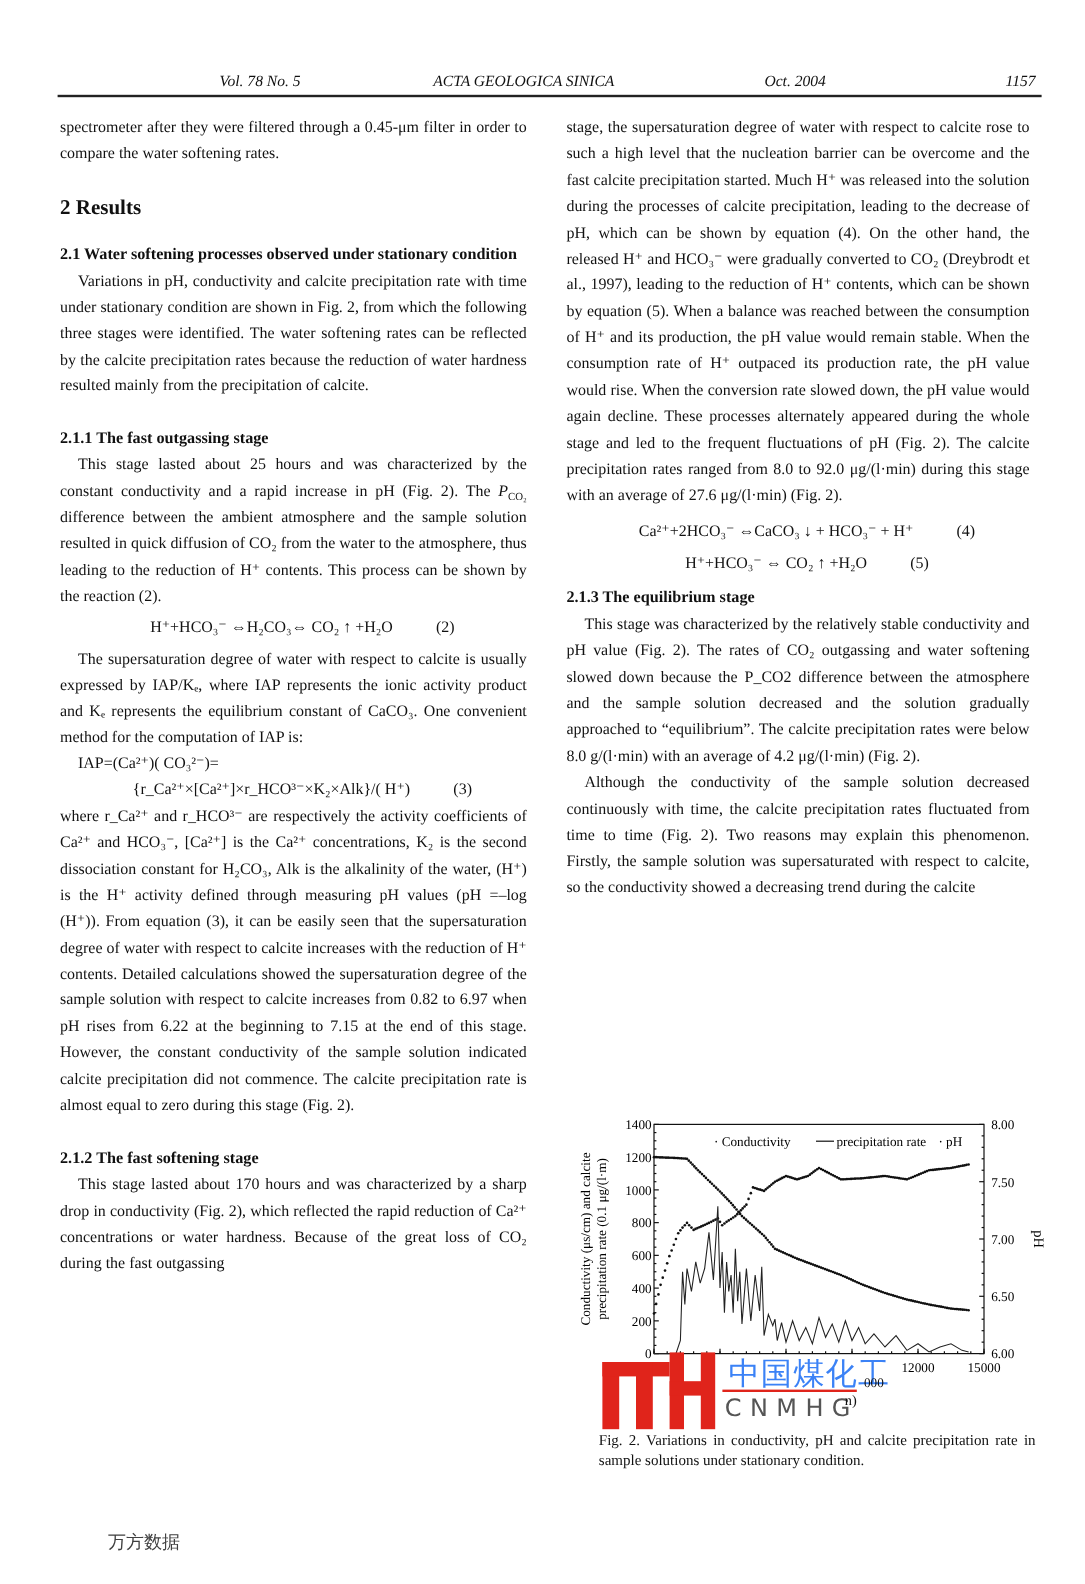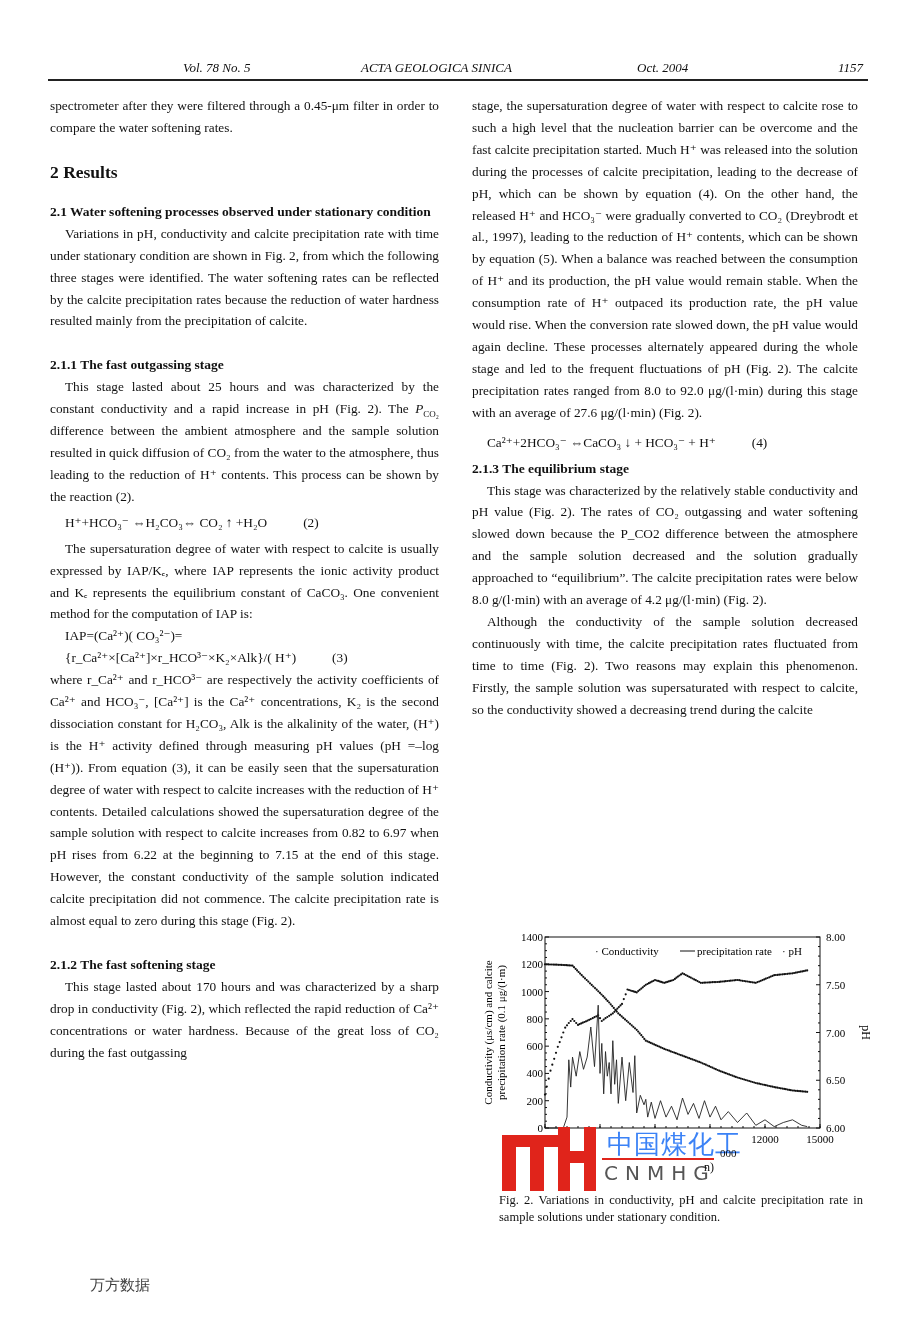--- a/index.html
+++ b/index.html
@@ -9,21 +9,21 @@
   .hdr-rule{position:absolute;top:79px;left:48px;width:820px;height:1.6px;background:#222;}
   .col{position:absolute;font-size:13.3px;line-height:21.9px;text-align:justify;}
   .col p{margin:0;text-indent:0;}
   .col p.ind{text-indent:15px;}
   .colL{left:50px;top:95px;width:389px;}
   .colR{left:472px;top:95px;width:386px;}
   h2{font-size:17.5px;margin:22px 0 18px 0;line-height:22px;font-weight:bold;}
   h3{font-size:13.5px;margin:0;line-height:22px;font-weight:bold;}
   h4{font-size:13.5px;margin:0;line-height:22px;font-weight:bold;}
   .gap{height:22px;}
-  .eq{display:flex;justify-content:flex-start;padding-left:15px;margin:4px 0;gap:36px;}
+  .eq{display:flex;justify-content:center;padding-left:15px;margin:4px 0;gap:36px;}
   .eqn{white-space:nowrap;}
   sub,sup{font-size:9px;line-height:0;}
   .footer-mark{position:absolute;left:90px;top:1276px;font-family:Liberation Mono, monospace;font-size:15px;color:#404040;}
   .fig{position:absolute;left:470px;top:925px;width:400px;height:230px;}
   .caption{position:absolute;left:483px;top:1192px;width:364px;font-size:12.5px;line-height:17px;text-align:justify;margin-left:16px;}
   .logo{position:absolute;left:502px;top:1127px;width:240px;height:65px;}
   .logo-bar{position:absolute;background:#e0241b;}
   .logo-cn{position:absolute;left:105px;top:0;font-family:"DejaVu Sans",sans-serif;font-size:26px;color:#3b82f6;letter-spacing:1px;}
   .logo-line{position:absolute;left:100px;top:31px;width:112px;height:2px;background:#e0241b;}
   .logo-en{position:absolute;left:102px;top:34px;font-family:"DejaVu Sans",sans-serif;font-size:20px;color:#555;letter-spacing:7px;}
@@ -66,20 +66,24 @@
   <div class="gap"></div>
   <h4>2.1.2 The fast softening stage</h4>
   <p class="ind">This stage lasted about 170 hours and was characterized by a sharp drop in conductivity (Fig. 2), which reflected the rapid reduction of Ca²⁺ concentrations or water hardness. Because of the great loss of CO₂ during the fast outgassing</p>
 </div>
 
 <div class="col colR">
   <p>stage, the supersaturation degree of water with respect to calcite rose to such a high level that the nucleation barrier can be overcome and the fast calcite precipitation started. Much H⁺ was released into the solution during the processes of calcite precipitation, leading to the decrease of pH, which can be shown by equation (4). On the other hand, the released H⁺ and HCO₃⁻ were gradually converted to CO₂ (Dreybrodt et al., 1997), leading to the reduction of H⁺ contents, which can be shown by equation (5). When a balance was reached between the consumption of H⁺ and its production, the pH value would remain stable. When the consumption rate of H⁺ outpaced its production rate, the pH value would rise. When the conversion rate slowed down, the pH value would again decline. These processes alternately appeared during the whole stage and led to the frequent fluctuations of pH (Fig. 2). The calcite precipitation rates ranged from 8.0 to 92.0 μg/(l·min) during this stage with an average of 27.6 μg/(l·min) (Fig. 2).</p>
   <div class="eq" style="margin-top:8px">
     <span class="eqn">Ca²⁺+2HCO₃⁻ ⇔CaCO₃ ↓ + HCO₃⁻ + H⁺</span>
     <span>(4)</span>
+  </div>
+  <div class="eq" style="margin-bottom:8px">
+    <span class="eqn">H⁺+HCO₃⁻ ⇔ CO₂ ↑ +H₂O</span>
+    <span>(5)</span>
   </div>
   <h4>2.1.3 The equilibrium stage</h4>
   <p class="ind">This stage was characterized by the relatively stable conductivity and pH value (Fig. 2). The rates of CO₂ outgassing and water softening slowed down because the P_CO2 difference between the atmosphere and the sample solution decreased and the solution gradually approached to “equilibrium”. The calcite precipitation rates were below 8.0 g/(l·min) with an average of 4.2 μg/(l·min) (Fig. 2).</p>
   <p class="ind">Although the conductivity of the sample solution decreased continuously with time, the calcite precipitation rates fluctuated from time to time (Fig. 2). Two reasons may explain this phenomenon. Firstly, the sample solution was supersaturated with respect to calcite, so the conductivity showed a decreasing trend during the calcite</p>
 </div>
 
 <div class="fig">
   <svg id="chart" width="400" height="230">
     <g id="axes">
         <rect x="75" y="12" width="275" height="191" fill="none" stroke="#111" stroke-width="1"></rect>

